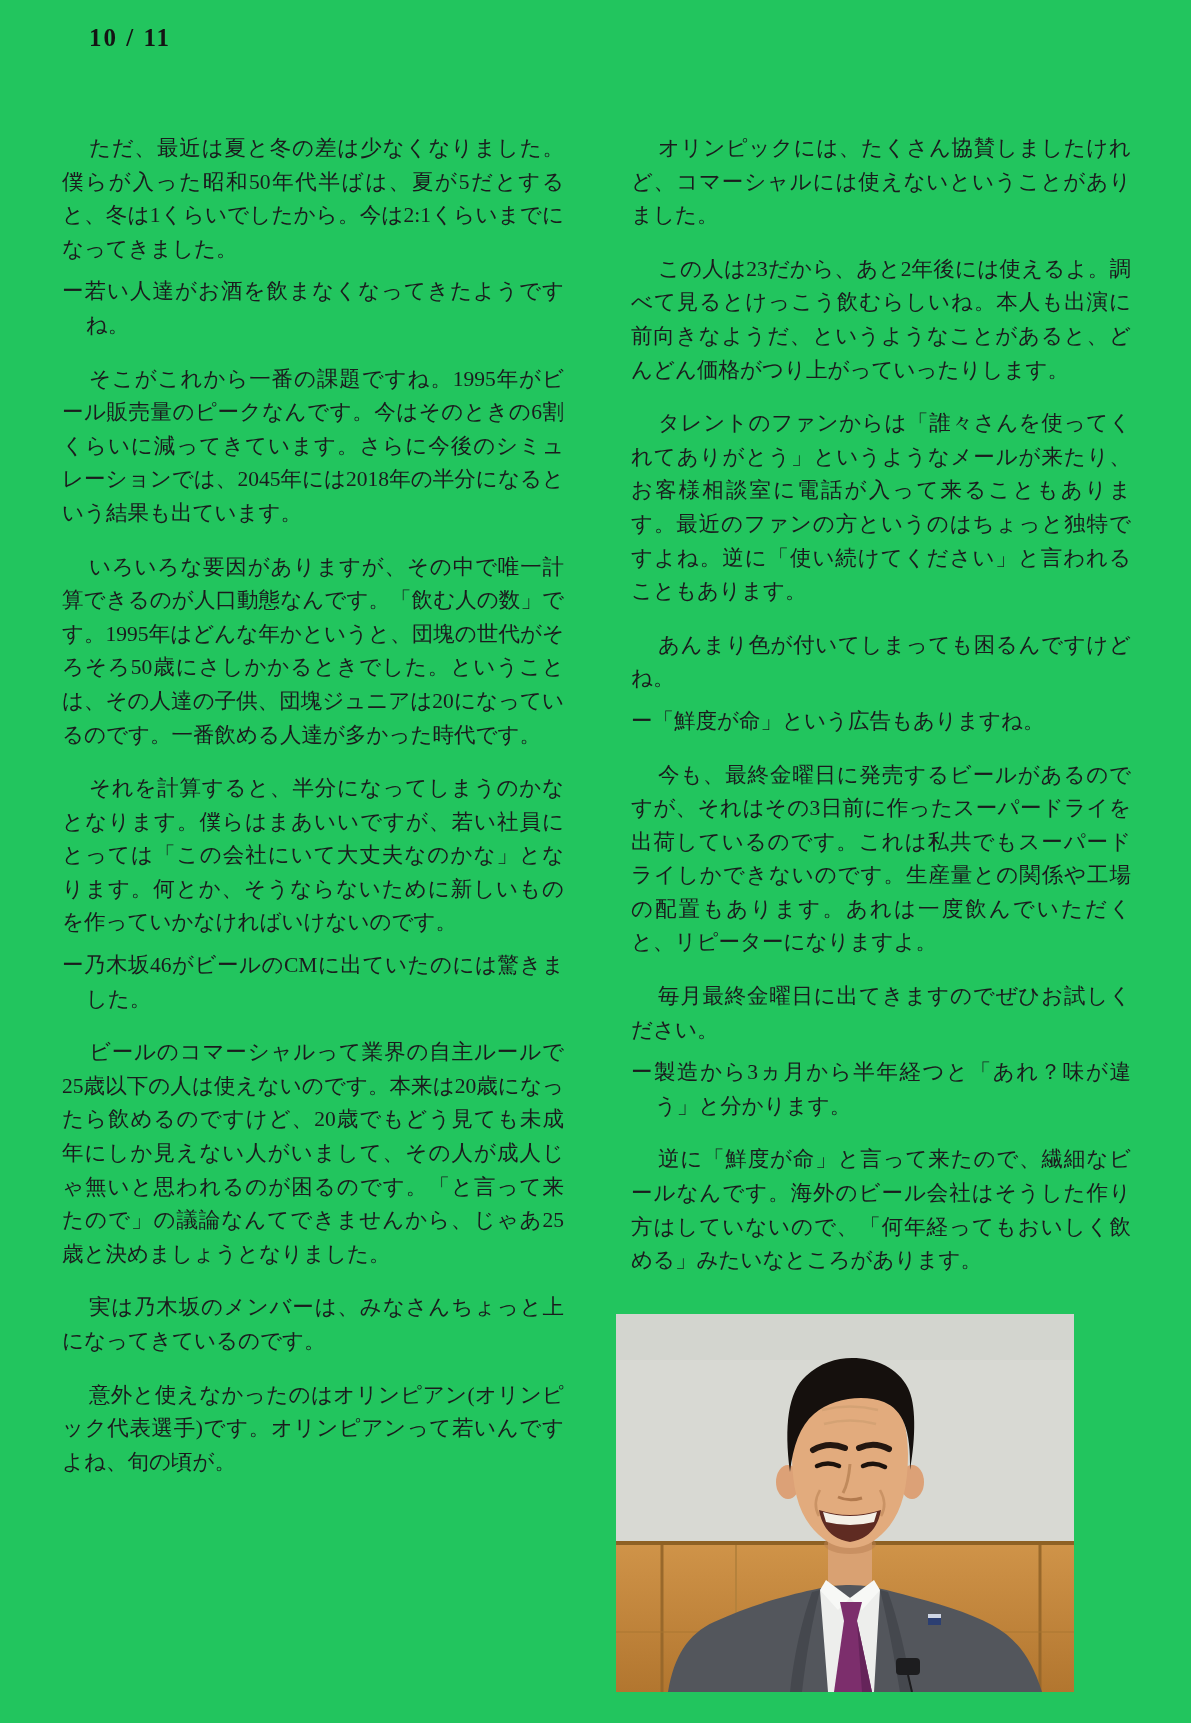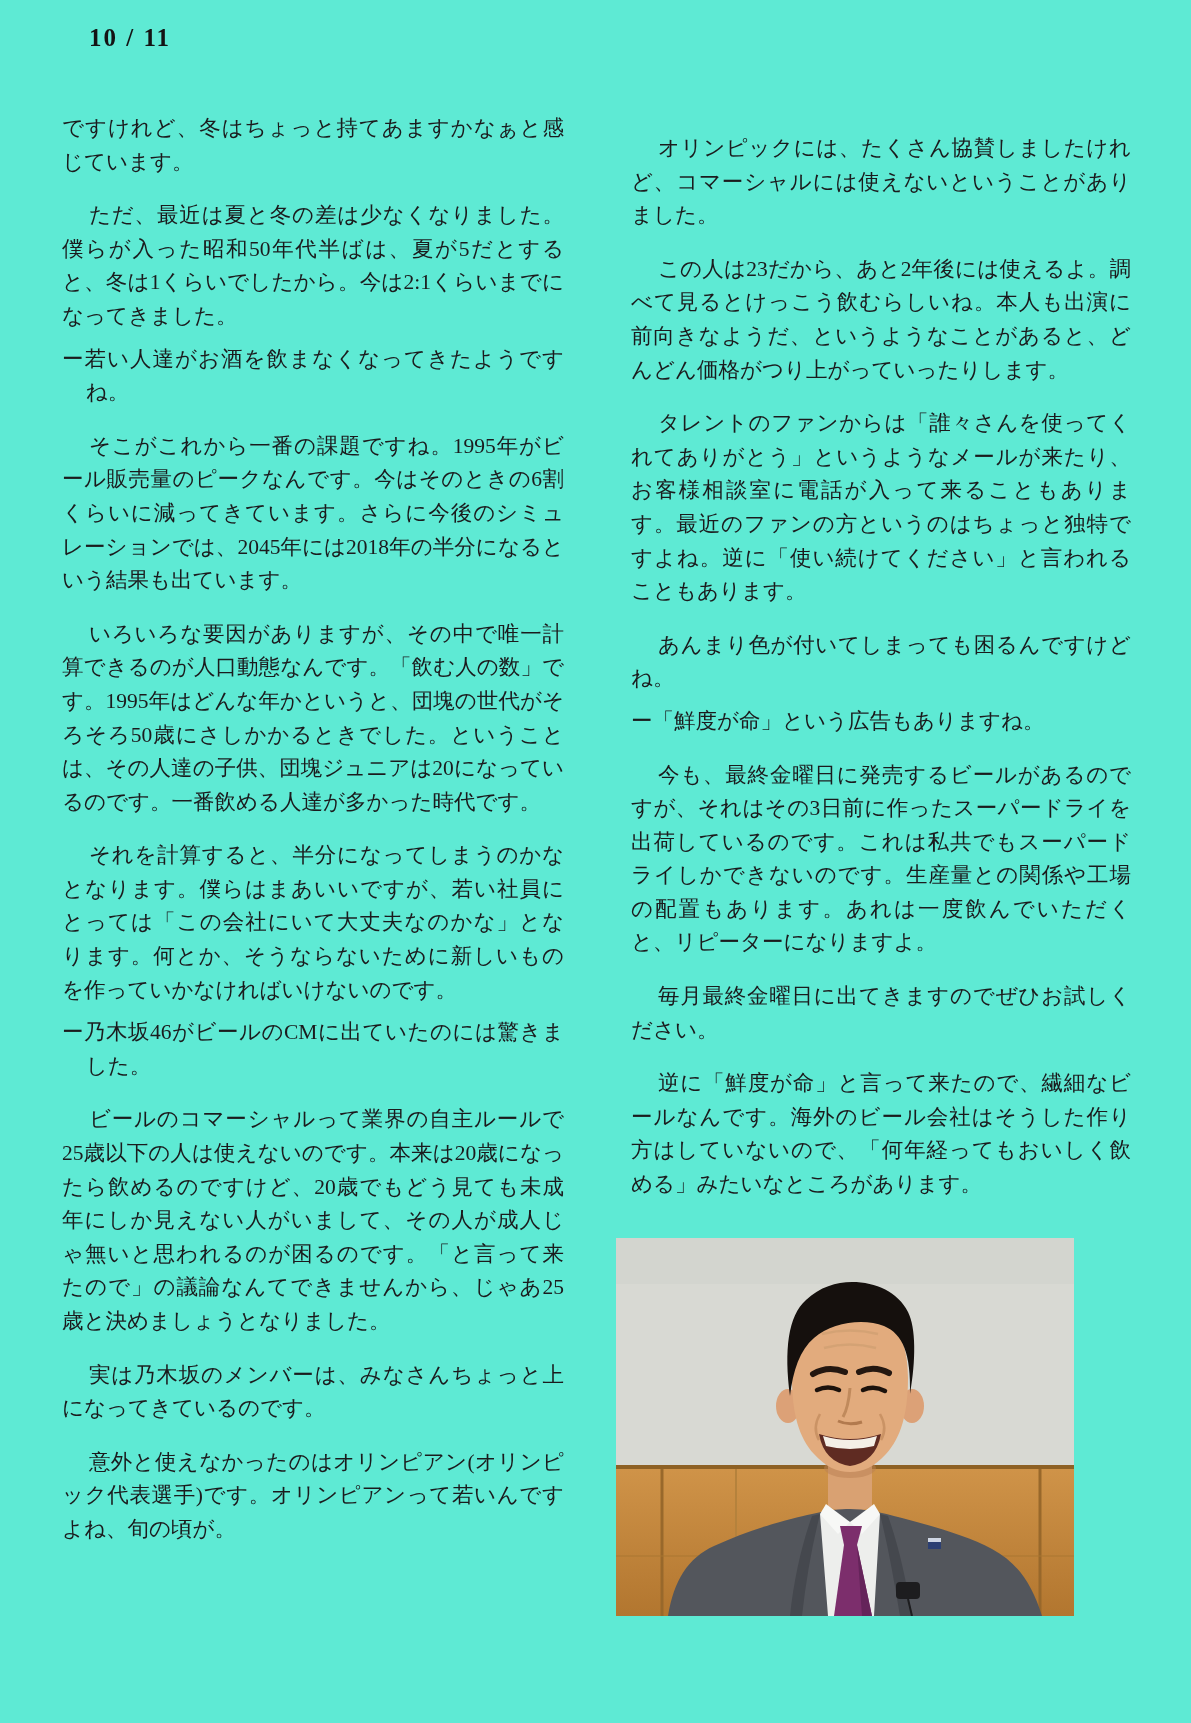--- a/index.html
+++ b/index.html
@@ -4,21 +4,21 @@
 <style>
   html, body {
     margin: 0;
     padding: 0;
     background: #ffffff;
   }
   .page {
     position: relative;
     width: 1191px;
     height: 1723px;
-    background: #5eead4;
+    background: #22c55e;
     font-family: "Liberation Serif", "DejaVu Serif", serif;
     color: #1c1c1e;
     overflow: hidden;
   }
   .page-number {
     position: absolute;
     left: 89px;
     top: 24px;
     font-size: 25px;
     font-weight: bold;
@@ -55,41 +55,41 @@
   .photo svg { display: block; }
 </style>
 </head>
 <body>
 
 <div class="page">
 
   <div class="page-number">10 / 11</div>
 
   <section class="col col-left">
-      <p class="para">ですけれど、冬はちょっと持てあますかなぁと感じています。</p>
       <p class="para indent">ただ、最近は夏と冬の差は少なくなりました。僕らが入った昭和50年代半ばは、夏が5だとすると、冬は1くらいでしたから。今は2:1くらいまでになってきました。</p>
       <p class="para question">ー若い人達がお酒を飲まなくなってきたようですね。</p>
       <p class="para indent">そこがこれから一番の課題ですね。1995年がビール販売量のピークなんです。今はそのときの6割くらいに減ってきています。さらに今後のシミュレーションでは、2045年には2018年の半分になるという結果も出ています。</p>
       <p class="para indent">いろいろな要因がありますが、その中で唯一計算できるのが人口動態なんです。「飲む人の数」です。1995年はどんな年かというと、団塊の世代がそろそろ50歳にさしかかるときでした。ということは、その人達の子供、団塊ジュニアは20になっているのです。一番飲める人達が多かった時代です。</p>
       <p class="para indent">それを計算すると、半分になってしまうのかなとなります。僕らはまあいいですが、若い社員にとっては「この会社にいて大丈夫なのかな」となります。何とか、そうならないために新しいものを作っていかなければいけないのです。</p>
       <p class="para question">ー乃木坂46がビールのCMに出ていたのには驚きました。</p>
       <p class="para indent">ビールのコマーシャルって業界の自主ルールで25歳以下の人は使えないのです。本来は20歳になったら飲めるのですけど、20歳でもどう見ても未成年にしか見えない人がいまして、その人が成人じゃ無いと思われるのが困るのです。「と言って来たので」の議論なんてできませんから、じゃあ25歳と決めましょうとなりました。</p>
       <p class="para indent">実は乃木坂のメンバーは、みなさんちょっと上になってきているのです。</p>
       <p class="para indent">意外と使えなかったのはオリンピアン(オリンピック代表選手)です。オリンピアンって若いんですよね、旬の頃が。</p>
     </section>
 
   <section class="col col-right">
     <div>
         <p class="para indent">オリンピックには、たくさん協賛しましたけれど、コマーシャルには使えないということがありました。</p>
         <p class="para indent">この人は23だから、あと2年後には使えるよ。調べて見るとけっこう飲むらしいね。本人も出演に前向きなようだ、というようなことがあると、どんどん価格がつり上がっていったりします。</p>
         <p class="para indent">タレントのファンからは「誰々さんを使ってくれてありがとう」というようなメールが来たり、お客様相談室に電話が入って来ることもあります。最近のファンの方というのはちょっと独特ですよね。逆に「使い続けてください」と言われることもあります。</p>
         <p class="para indent">あんまり色が付いてしまっても困るんですけどね。</p>
         <p class="para question">ー「鮮度が命」という広告もありますね。</p>
         <p class="para indent">今も、最終金曜日に発売するビールがあるのですが、それはその3日前に作ったスーパードライを出荷しているのです。これは私共でもスーパードライしかできないのです。生産量との関係や工場の配置もあります。あれは一度飲んでいただくと、リピーターになりますよ。</p>
         <p class="para indent">毎月最終金曜日に出てきますのでぜひお試しください。</p>
+        <p class="para question">ー製造から3ヵ月から半年経つと「あれ？味が違う」と分かります。</p>
         <p class="para indent">逆に「鮮度が命」と言って来たので、繊細なビールなんです。海外のビール会社はそうした作り方はしていないので、「何年経ってもおいしく飲める」みたいなところがあります。</p>
       </div>
 
     <figure class="photo" aria-label="笑顔で話す、グレーのスーツに紫のネクタイ姿の男性（背景は白い壁と木目パネル）">
       <svg width="458" height="378" viewBox="0 0 458 378" xmlns="http://www.w3.org/2000/svg">
         <defs>
           <linearGradient id="woodgrad" x1="0" y1="0" x2="0" y2="1">
             <stop offset="0" stop-color="#d09449"></stop>
             <stop offset="1" stop-color="#b2762f"></stop>
           </linearGradient>

